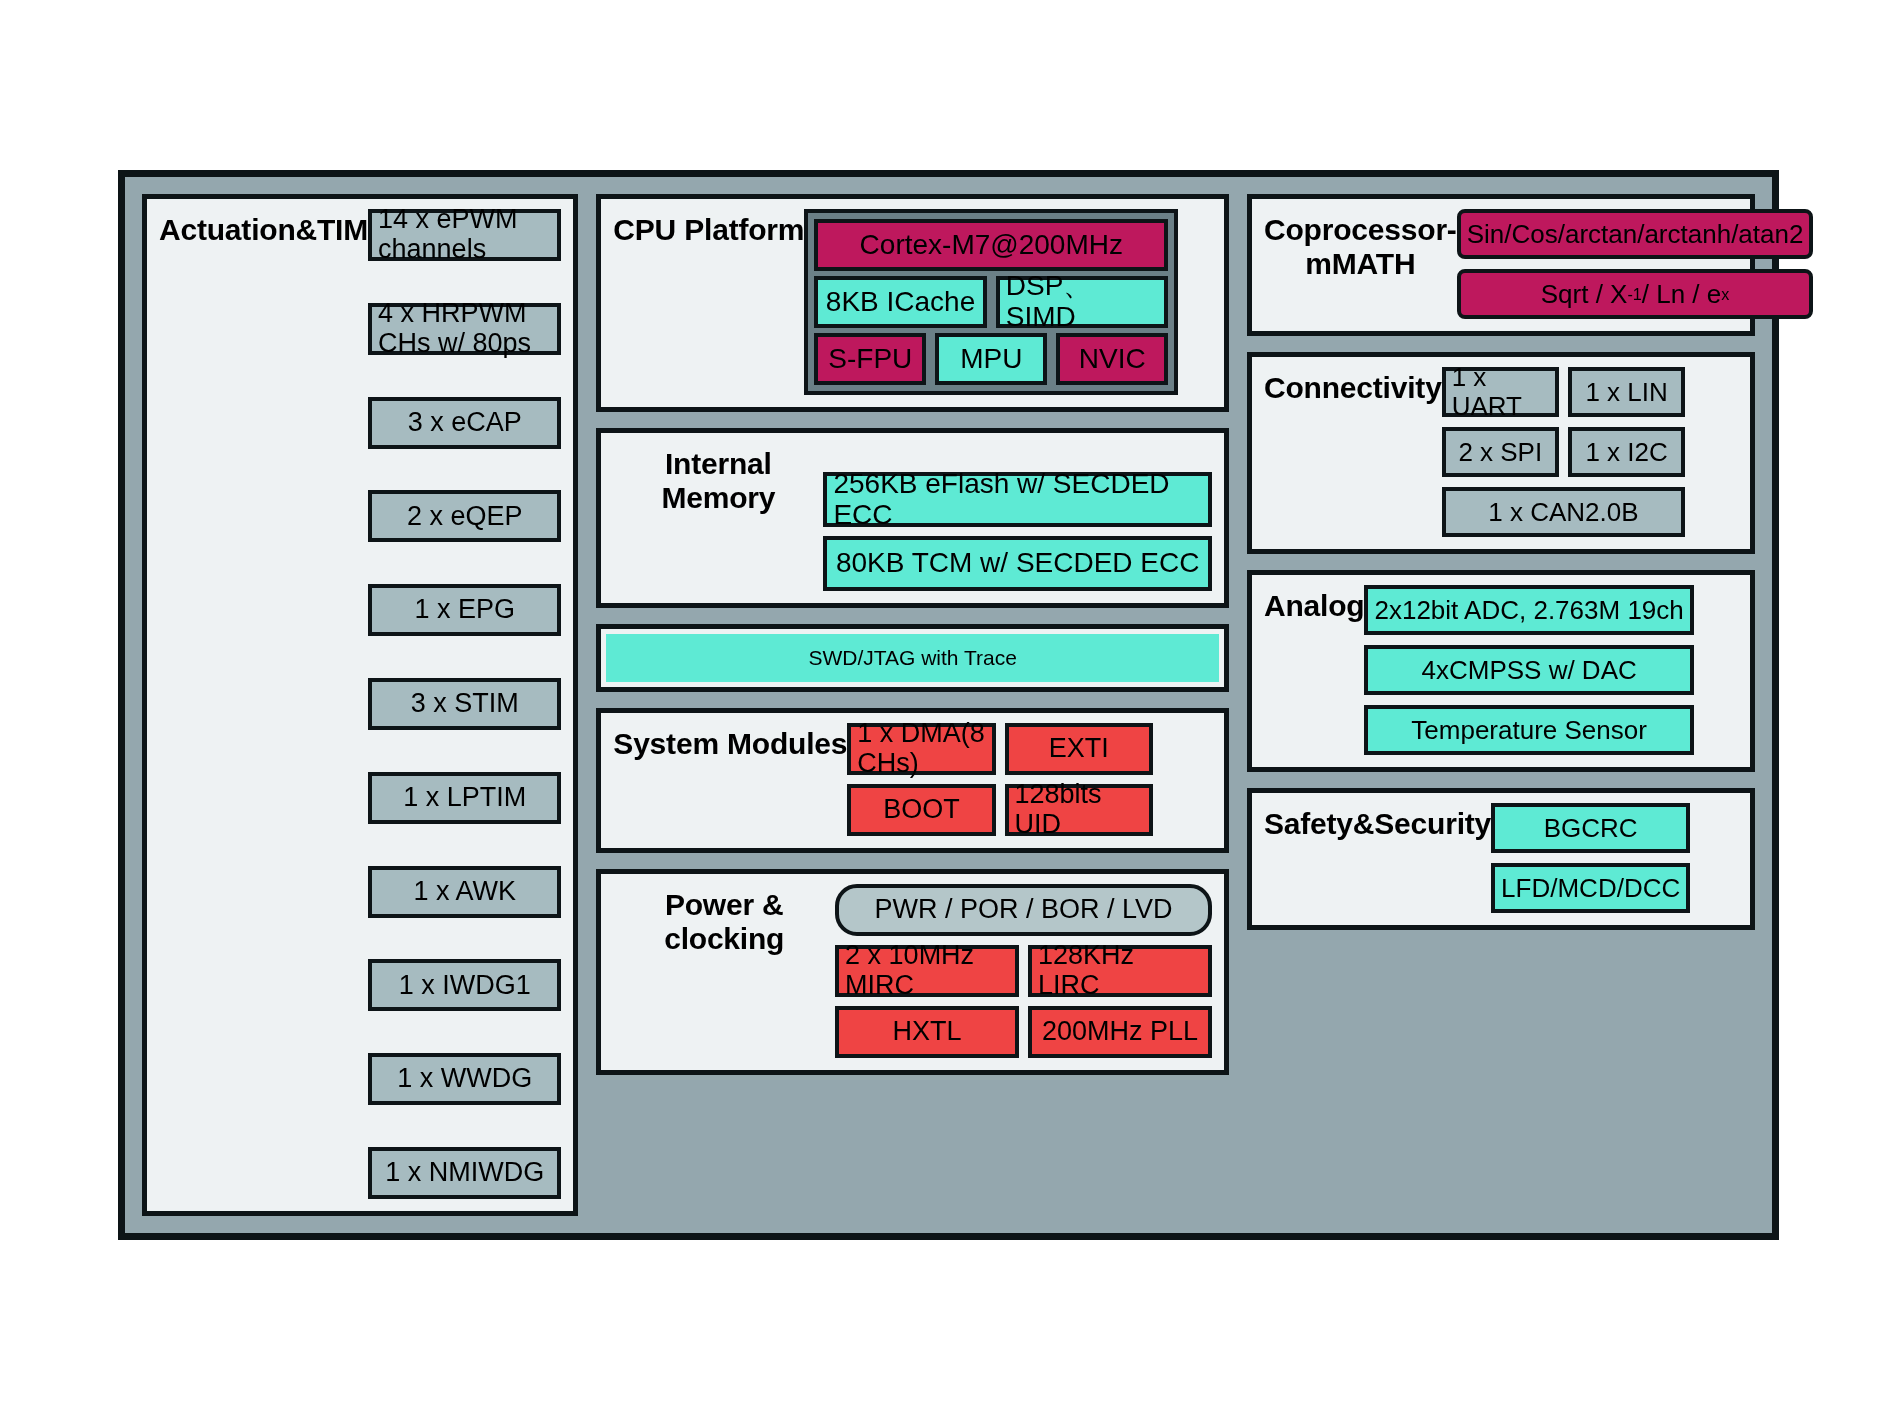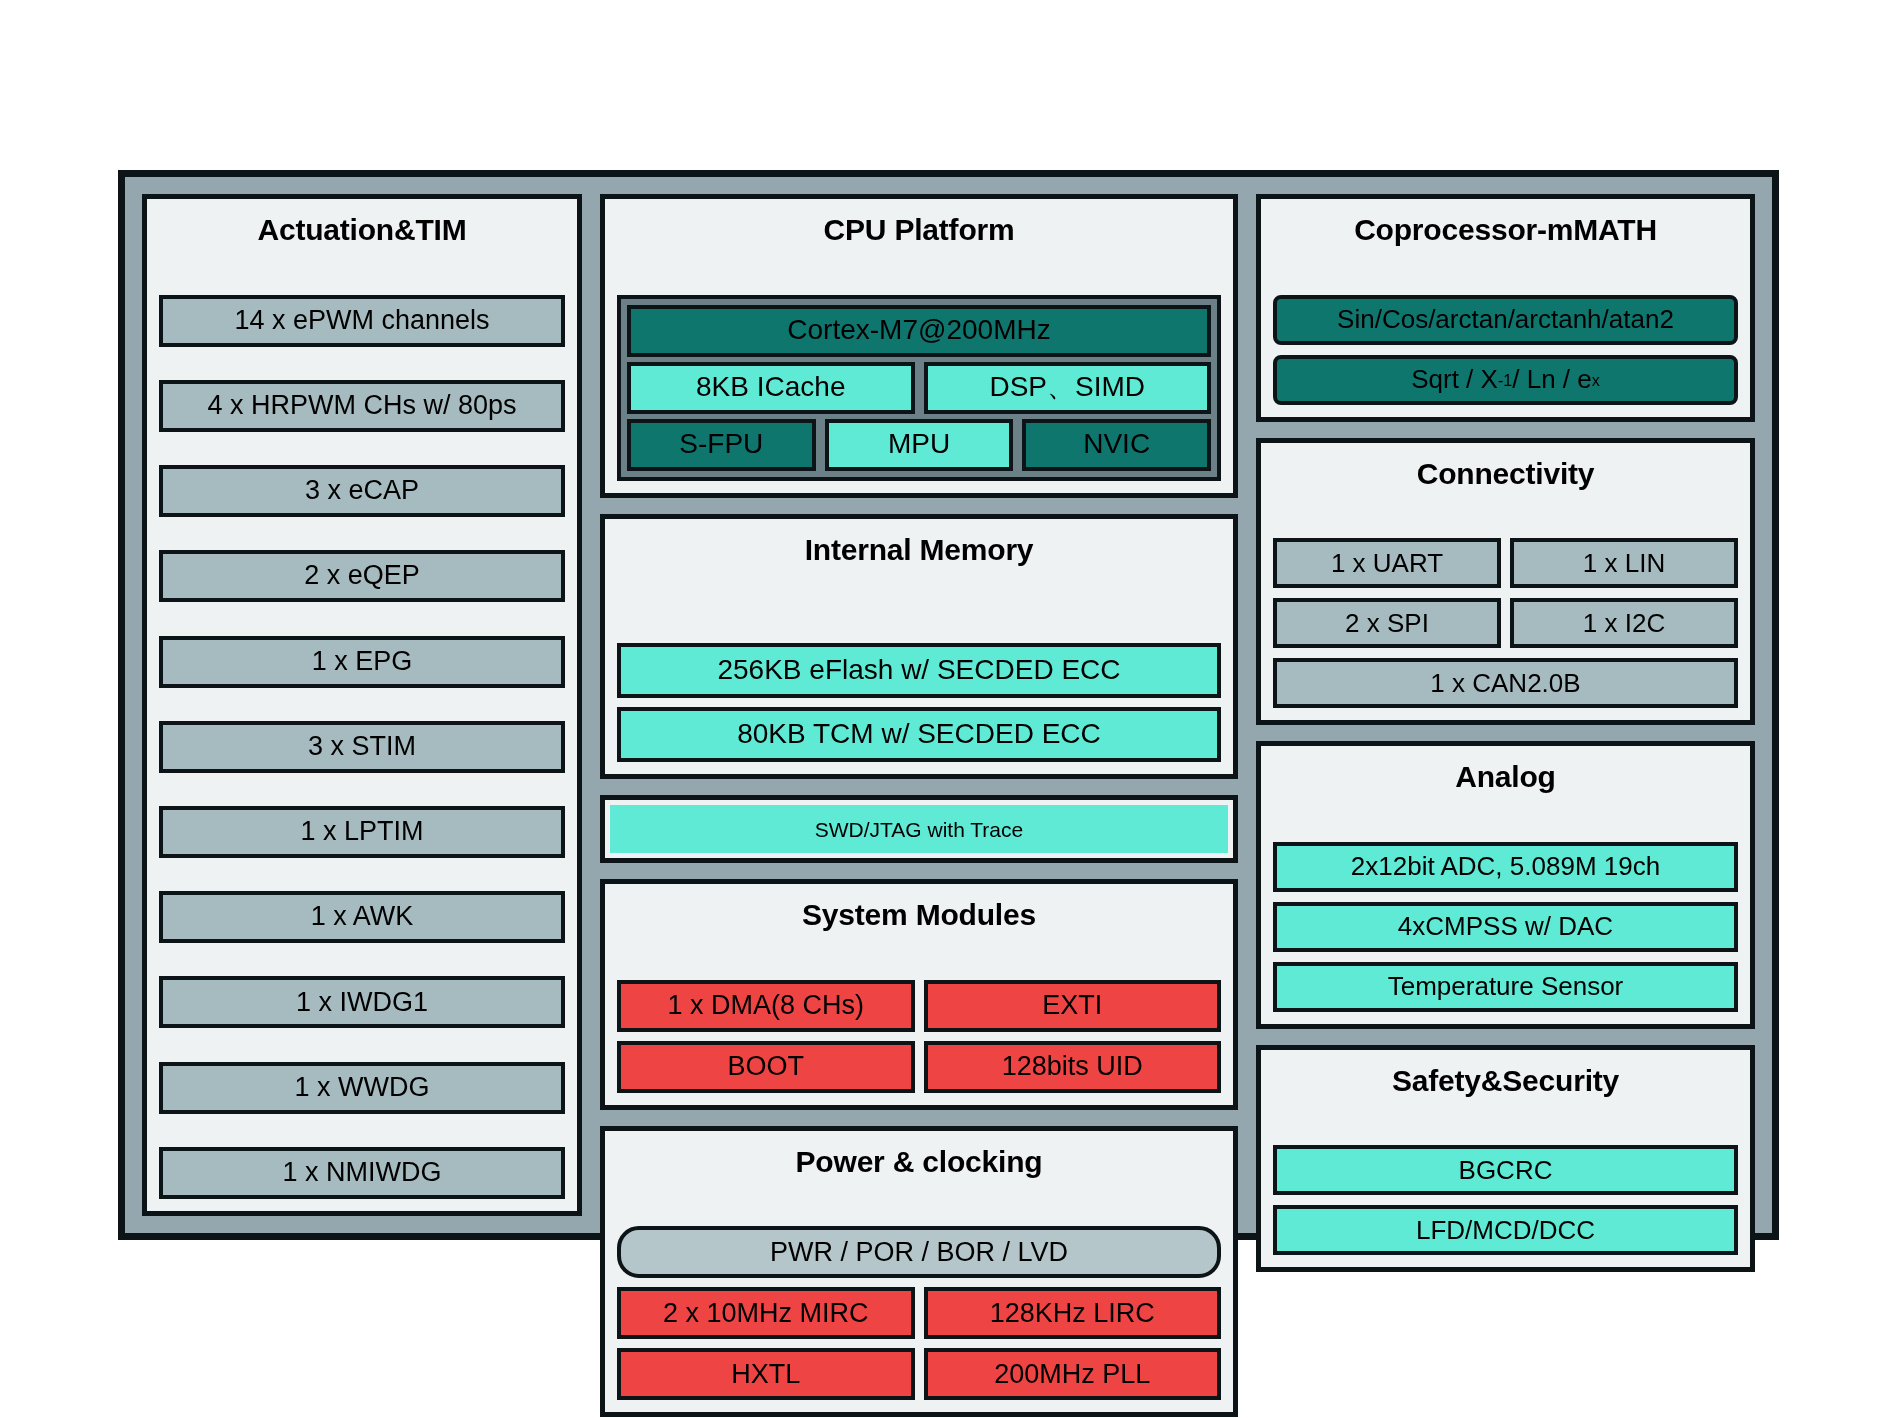--- a/index.html
+++ b/index.html
@@ -41,22 +41,21 @@
   #col-mid    { width: 638px; }
   #col-right  { width: 508px; flex: 1; }
 
   
   .group {
     background: #eef2f3;
     border: 5px solid #0d1417;
     box-sizing: border-box;
     padding: 10px 12px 12px 12px;
     display: flex;
-    flex-direction: column;
-    gap: 40px;
+    flex-direction: row;
   }
   .group-title {
     font-weight: bold;
     font-size: 30px;
     color: #000;
     text-align: center;
     line-height: 1.12;
     padding: 4px 0 8px 0;
     letter-spacing: -0.2px;
   }
@@ -69,21 +68,21 @@
     align-items: center;
     justify-content: center;
     font-size: 26px;
     color: #000;
     line-height: 1.1;
     padding: 2px 6px;
   }
   .fill-a { background: #a6bbc0; }   
   .fill-b { background: #ef4444; }   
   .fill-c { background: #5eead4; }   
-  .fill-d { background: #0f766e; }   
+  .fill-d { background: #be185d; }   
   .fill-e { background: #b4c6c9; border-radius: 22px; }   
 
   .row2 { display: flex; flex-direction: row; gap: 9px; }
   .row2 > .blk { flex: 1 1 0; min-width: 0; }
   .row3 { display: flex; flex-direction: row; gap: 9px; }
   .row3 > .blk { flex: 1 1 0; min-width: 0; }
 
   
   #col-left .group { flex: 1 1 auto; justify-content: flex-start; }
   #group-actuation .blk { height: 52px; font-size: 27px; }
@@ -242,21 +241,21 @@
           <div class="blk fill-a">2 x SPI</div>
           <div class="blk fill-a">1 x I2C</div>
         </div>
         <div class="blk fill-a">1 x CAN2.0B</div>
       </div>
     </div>
 
     <div class="group" id="group-analog">
       <div class="group-title">Analog</div>
       <div class="stack">
-        <div class="blk fill-c">2x12bit ADC, 5.089M 19ch</div>
+        <div class="blk fill-c">2x12bit ADC, 2.763M 19ch</div>
         <div class="blk fill-c">4xCMPSS w/ DAC</div>
         <div class="blk fill-c">Temperature Sensor</div>
       </div>
     </div>
 
     <div class="group" id="group-safety">
       <div class="group-title">Safety&amp;Security</div>
       <div class="stack">
         <div class="blk fill-c">BGCRC</div>
         <div class="blk fill-c">LFD/MCD/DCC</div>

